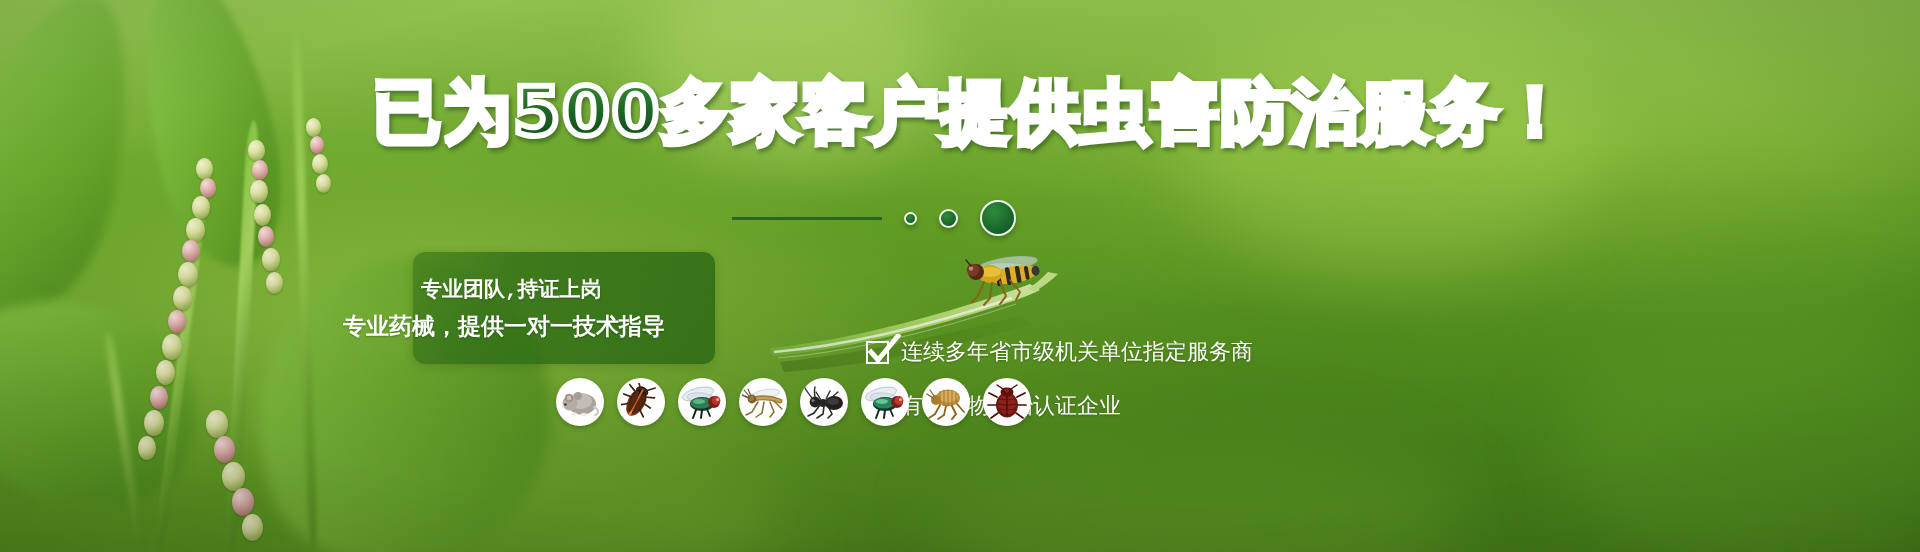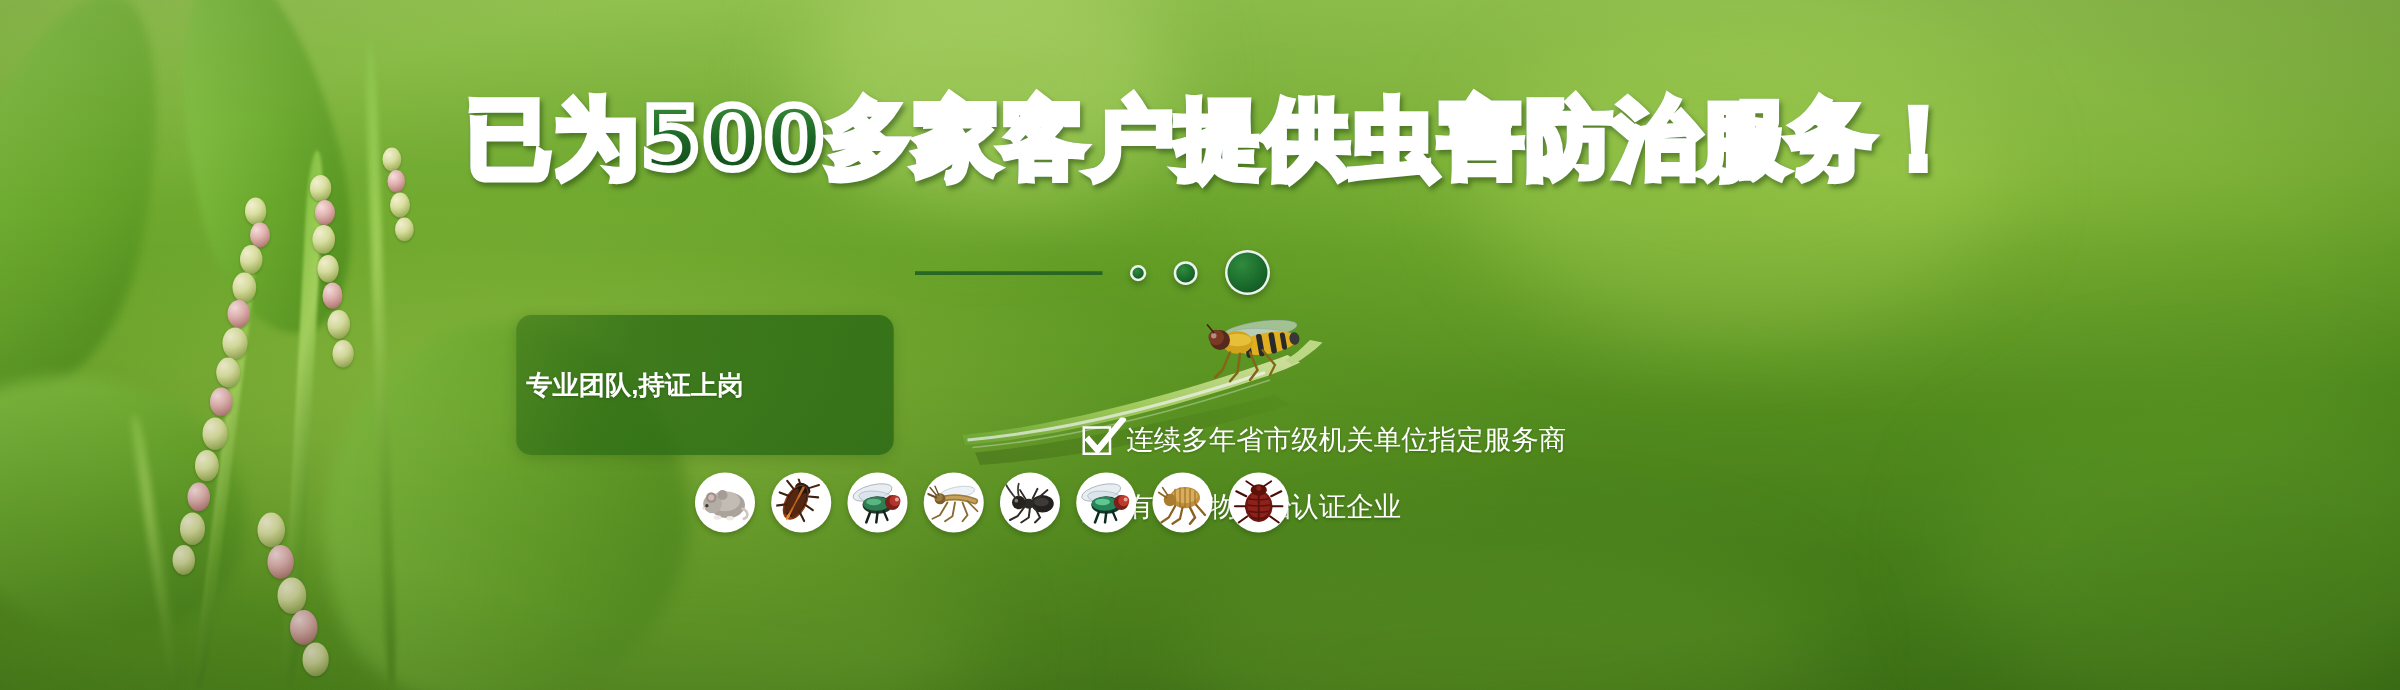--- a/index.html
+++ b/index.html
@@ -104,21 +104,21 @@
   .panel{
     position:absolute;
     left:413px; top:252px; width:302px; height:112px;
     border-radius:12px;
     background:linear-gradient(115deg, rgba(58,116,25,.62) 0%, rgba(47,110,22,.80) 30%, rgba(44,106,21,.86) 100%);
     box-shadow:0 2px 10px rgba(20,50,8,.18);
     overflow:hidden;
   }
   .panel-line{
     color:#fff;
-    font-family:Liberation Sans, sans-serif;
+    font-family:Liberation Mono, monospace;
     font-weight:bold;
     white-space:nowrap;
     text-shadow:0 1px 2px rgba(10,40,4,.35);
   }
   
   .pl1{ font-size:21px; padding-left:8px; }
   .pl2{ font-size:23px; margin-left:-58px; }
   .pl3{ font-size:23px; margin-left:-70px; }
 
   
@@ -287,20 +287,21 @@
     <span class="rule"></span>
     <span class="dot d1"></span>
     <span class="dot d2"></span>
     <span class="dot d3"></span>
     <span class="rule" style="visibility:hidden"></span>
   </div>
 
   <div class="panel"></div>
   <div class="panel-text">
     <div class="panel-line pl1">专业团队,持证上岗</div>
+    <div class="panel-line pl3">专业药械，提供一对一技术指导</div>
   </div>
 
   <div class="checks">
     <div class="check-row">
       <span class="check-ico">
         <svg width="34" height="34" viewBox="0 0 34 34">
           <path d="M4,18 L11,26 L31,2" stroke="#ffffff" stroke-width="5" fill="none" stroke-linecap="square"></path>
         </svg>
       </span>
       <span class="check-label">连续多年省市级机关单位指定服务商</span>

